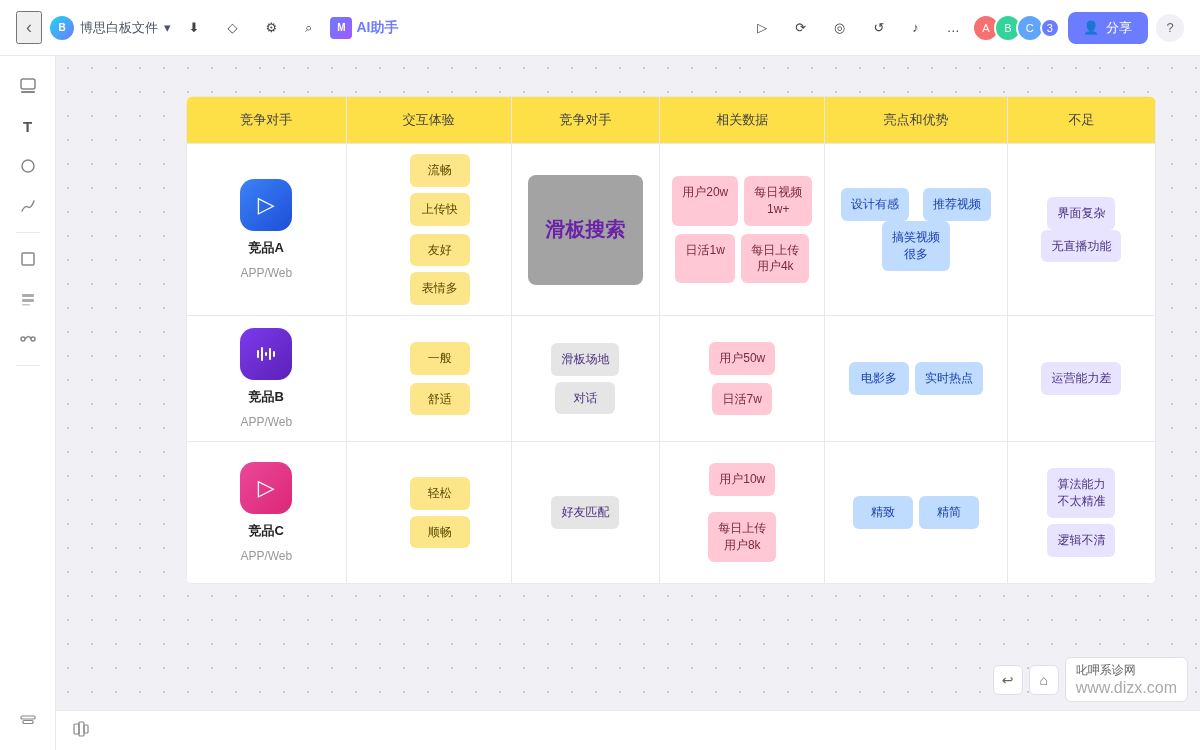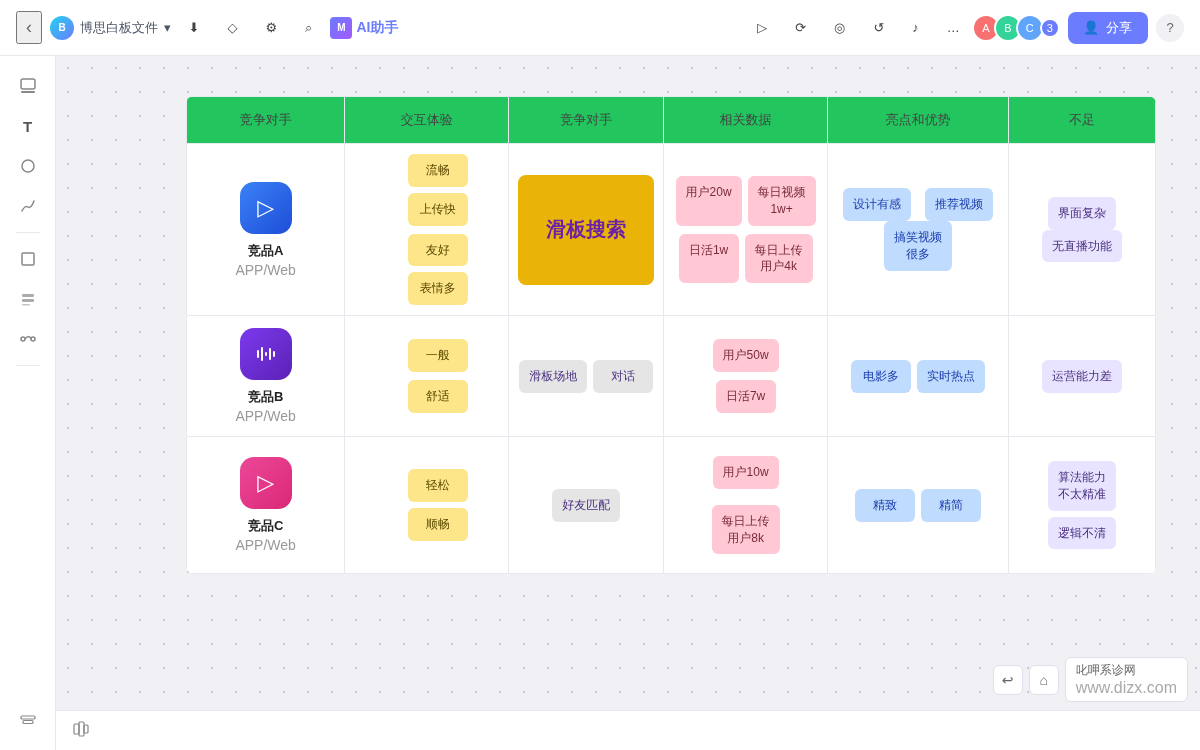--- a/index.html
+++ b/index.html
@@ -94,21 +94,21 @@
 
     .comp-table {
       border-collapse: collapse;
       width: 100%;
       background: #fff;
       border-radius: 8px;
       overflow: hidden;
     }
 
     .comp-table th {
-      background: #22c55e;
+      background: #fde047;
       padding: 14px 8px;
       font-size: 13px;
       font-weight: 500;
       color: #444;
       border: 1px solid #e8e8ee;
       text-align: center;
       min-width: 80px;
       font-family: Liberation Serif, serif;
     }
 
@@ -148,34 +148,34 @@
       width: 52px; height: 52px; border-radius: 14px;
       display: flex; align-items: center; justify-content: center;
       margin: 0 auto 8px;
       font-size: 22px; color: #fff;
     }
     .comp-icon-a { background: linear-gradient(135deg, #3b82f6, #1d4ed8); }
     .comp-icon-b { background: linear-gradient(135deg, #7c3aed, #5b21b6); }
     .comp-icon-c { background: linear-gradient(135deg, #ec4899, #db2777); }
 
     .comp-name { font-size: 13px; font-weight: 600; color: #222; }
-    .comp-sub { font-size: 14px; color: #999; margin-top: 2px; }
+    .comp-sub { font-size: 12px; color: #999; margin-top: 9px; }
 
     
     .sticky-large {
-      background: #eab308;
+      background: #a3a3a3;
       border-radius: 8px;
       padding: 12px 10px;
       font-size: 20px;
       font-weight: 600;
       color: #6b21a8;
       display: flex;
       align-items: center;
       justify-content: center;
-      width: 136px;
+      width: 115px;
       height: 110px;
       margin: auto;
     }
 
     .cell-pair { display: flex; gap: 6px; justify-content: center; flex-wrap: wrap; }
 
     
     .aim-logo {
       display: flex; align-items: center; gap: 4px;
       font-size: 14px; font-weight: 700;

